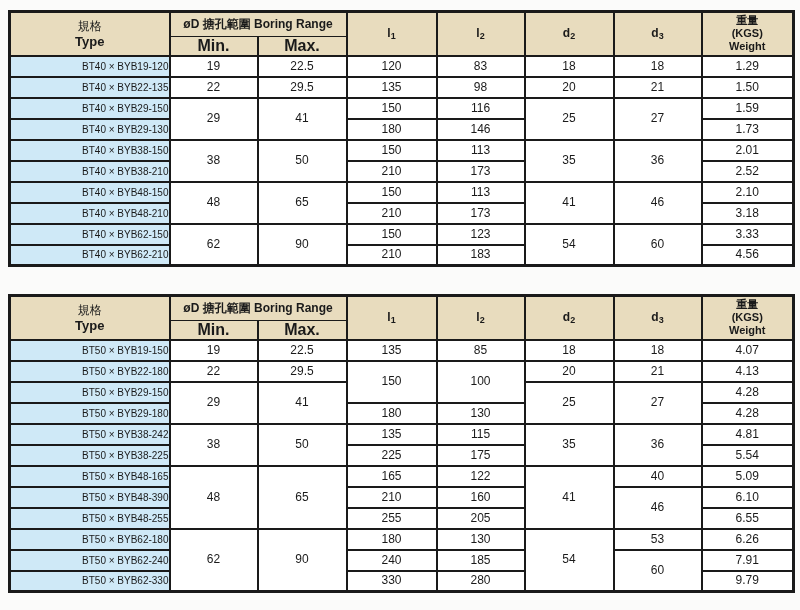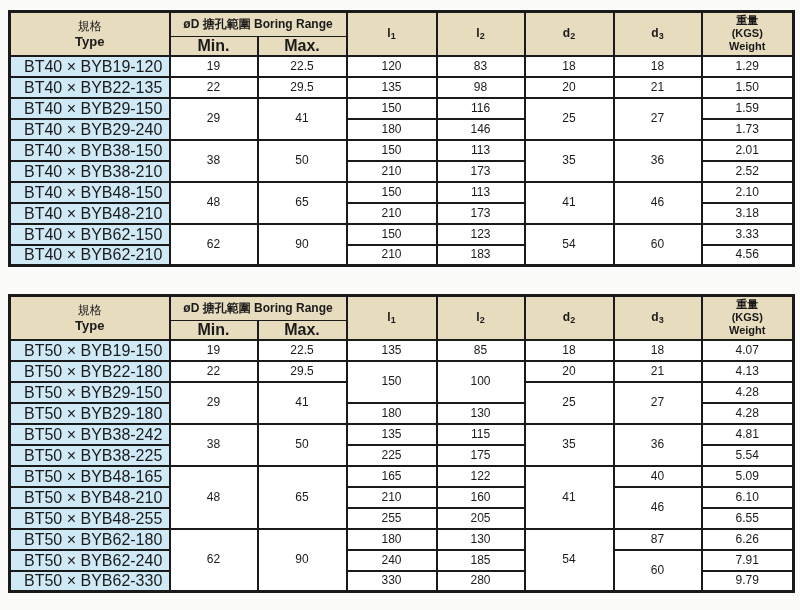--- a/index.html
+++ b/index.html
@@ -44,23 +44,23 @@
   .th-type .zh { font-weight: normal; font-size: 12px; line-height: 16px; }
   .th-type .en { font-weight: bold; font-size: 13px; line-height: 15px; }
   .th-weight div { font-size: 11px; line-height: 13px; font-weight: bold; }
   .spec sub { font-size: 9px; line-height: 0; vertical-align: -2px; font-weight: bold; }
 
   
   .spec tbody tr { height: 21px; }
   .spec tbody td { background: #ffffff; }
   .spec tbody td.type {
     background: #cfe9f7;
-    text-align: left;
+    text-align: right;
     padding-left: 13px;
-    font-size: 16px;
+    font-size: 10px;
   }
   
   .spec tbody tr:not(.group) td { border-top-width: 1px; }
   .spec tbody tr.group td { border-top-width: 2px; }
 </style>
 </head>
 <body>
 
 <div class="page">
 
@@ -122,21 +122,21 @@
           <td class="type">BT40 × BYB29-150</td>
           <td rowspan="2">29</td>
           <td rowspan="2">41</td>
           <td>150</td>
           <td>116</td>
           <td rowspan="2">25</td>
           <td rowspan="2">27</td>
           <td>1.59</td>
         </tr>
         <tr>
-          <td class="type">BT40 × BYB29-240</td>
+          <td class="type">BT40 × BYB29-130</td>
           <td>180</td>
           <td>146</td>
           <td>1.73</td>
         </tr>
         <tr class="group">
           <td class="type">BT40 × BYB38-150</td>
           <td rowspan="2">38</td>
           <td rowspan="2">50</td>
           <td>150</td>
           <td>113</td>
@@ -273,40 +273,40 @@
           <td class="type">BT50 × BYB48-165</td>
           <td rowspan="3">48</td>
           <td rowspan="3">65</td>
           <td>165</td>
           <td>122</td>
           <td rowspan="3">41</td>
           <td>40</td>
           <td>5.09</td>
         </tr>
         <tr>
-          <td class="type">BT50 × BYB48-210</td>
+          <td class="type">BT50 × BYB48-390</td>
           <td>210</td>
           <td>160</td>
           <td rowspan="2">46</td>
           <td>6.10</td>
         </tr>
         <tr>
           <td class="type">BT50 × BYB48-255</td>
           <td>255</td>
           <td>205</td>
           <td>6.55</td>
         </tr>
         <tr class="group">
           <td class="type">BT50 × BYB62-180</td>
           <td rowspan="3">62</td>
           <td rowspan="3">90</td>
           <td>180</td>
           <td>130</td>
           <td rowspan="3">54</td>
-          <td>87</td>
+          <td>53</td>
           <td>6.26</td>
         </tr>
         <tr>
           <td class="type">BT50 × BYB62-240</td>
           <td>240</td>
           <td>185</td>
           <td rowspan="2">60</td>
           <td>7.91</td>
         </tr>
         <tr>

